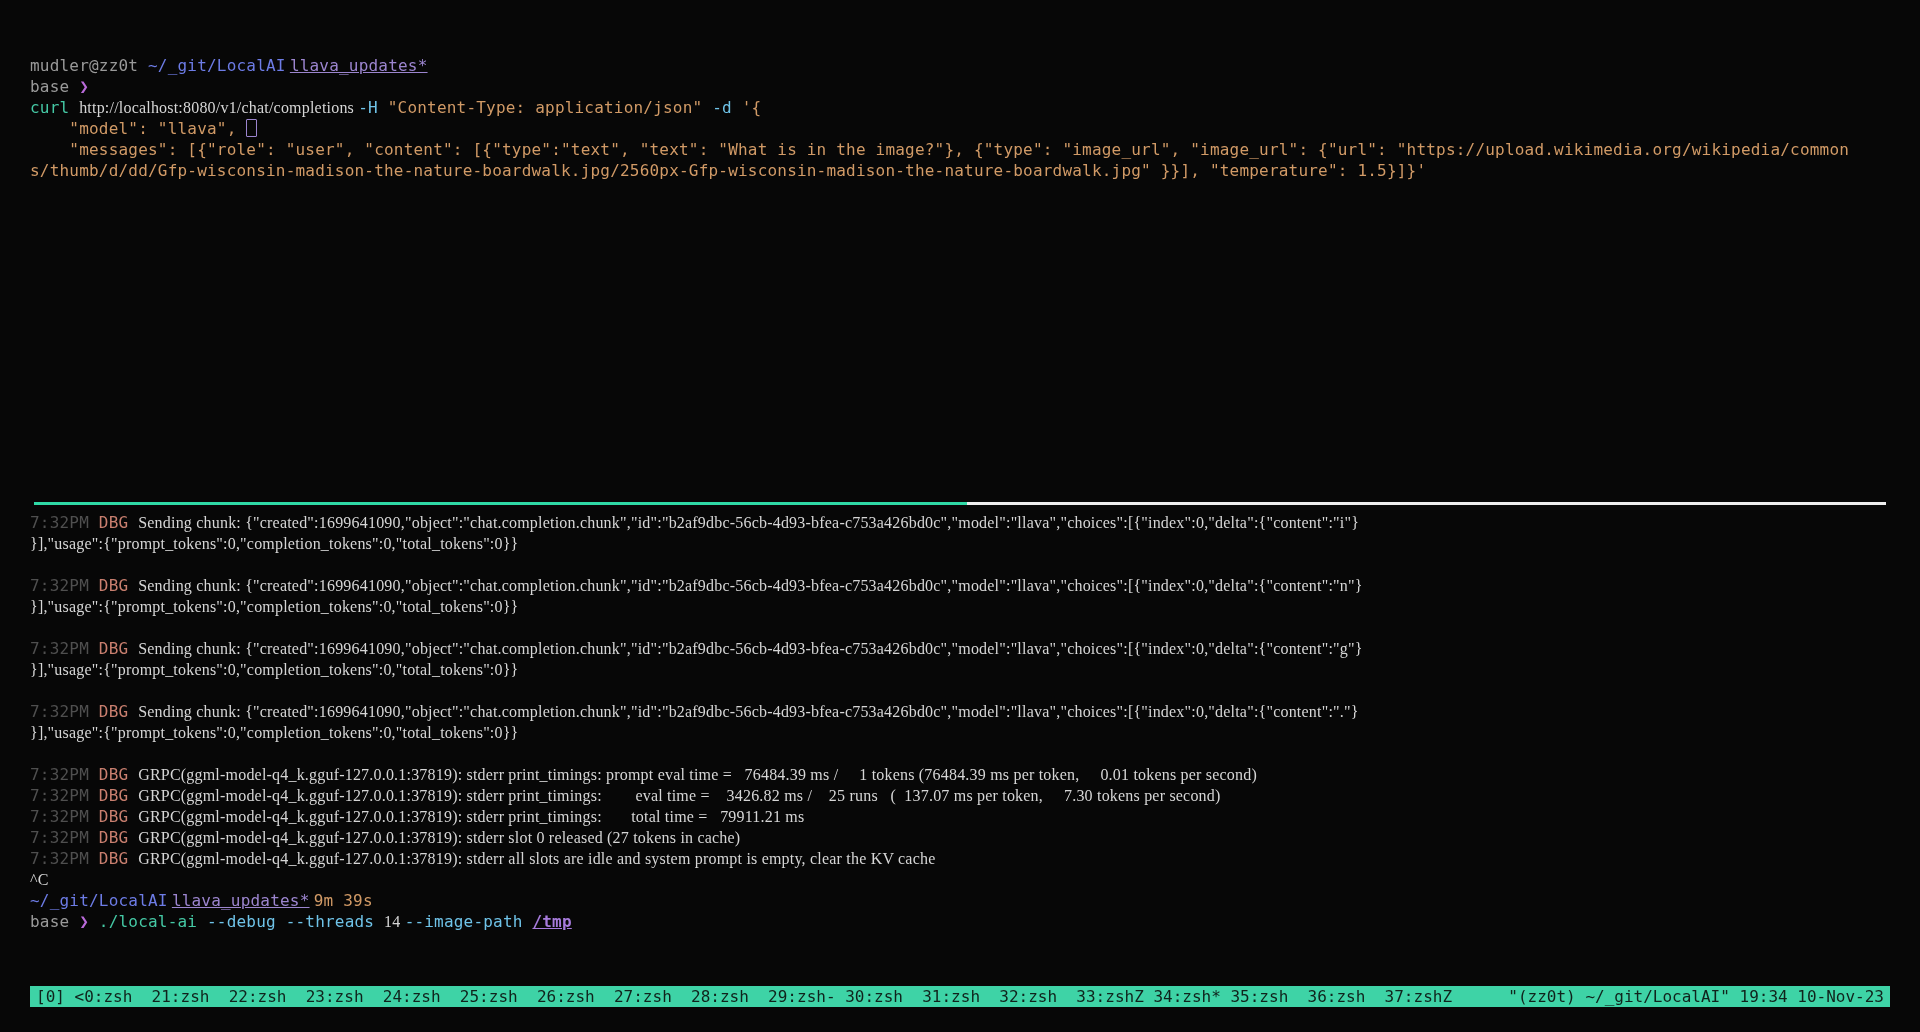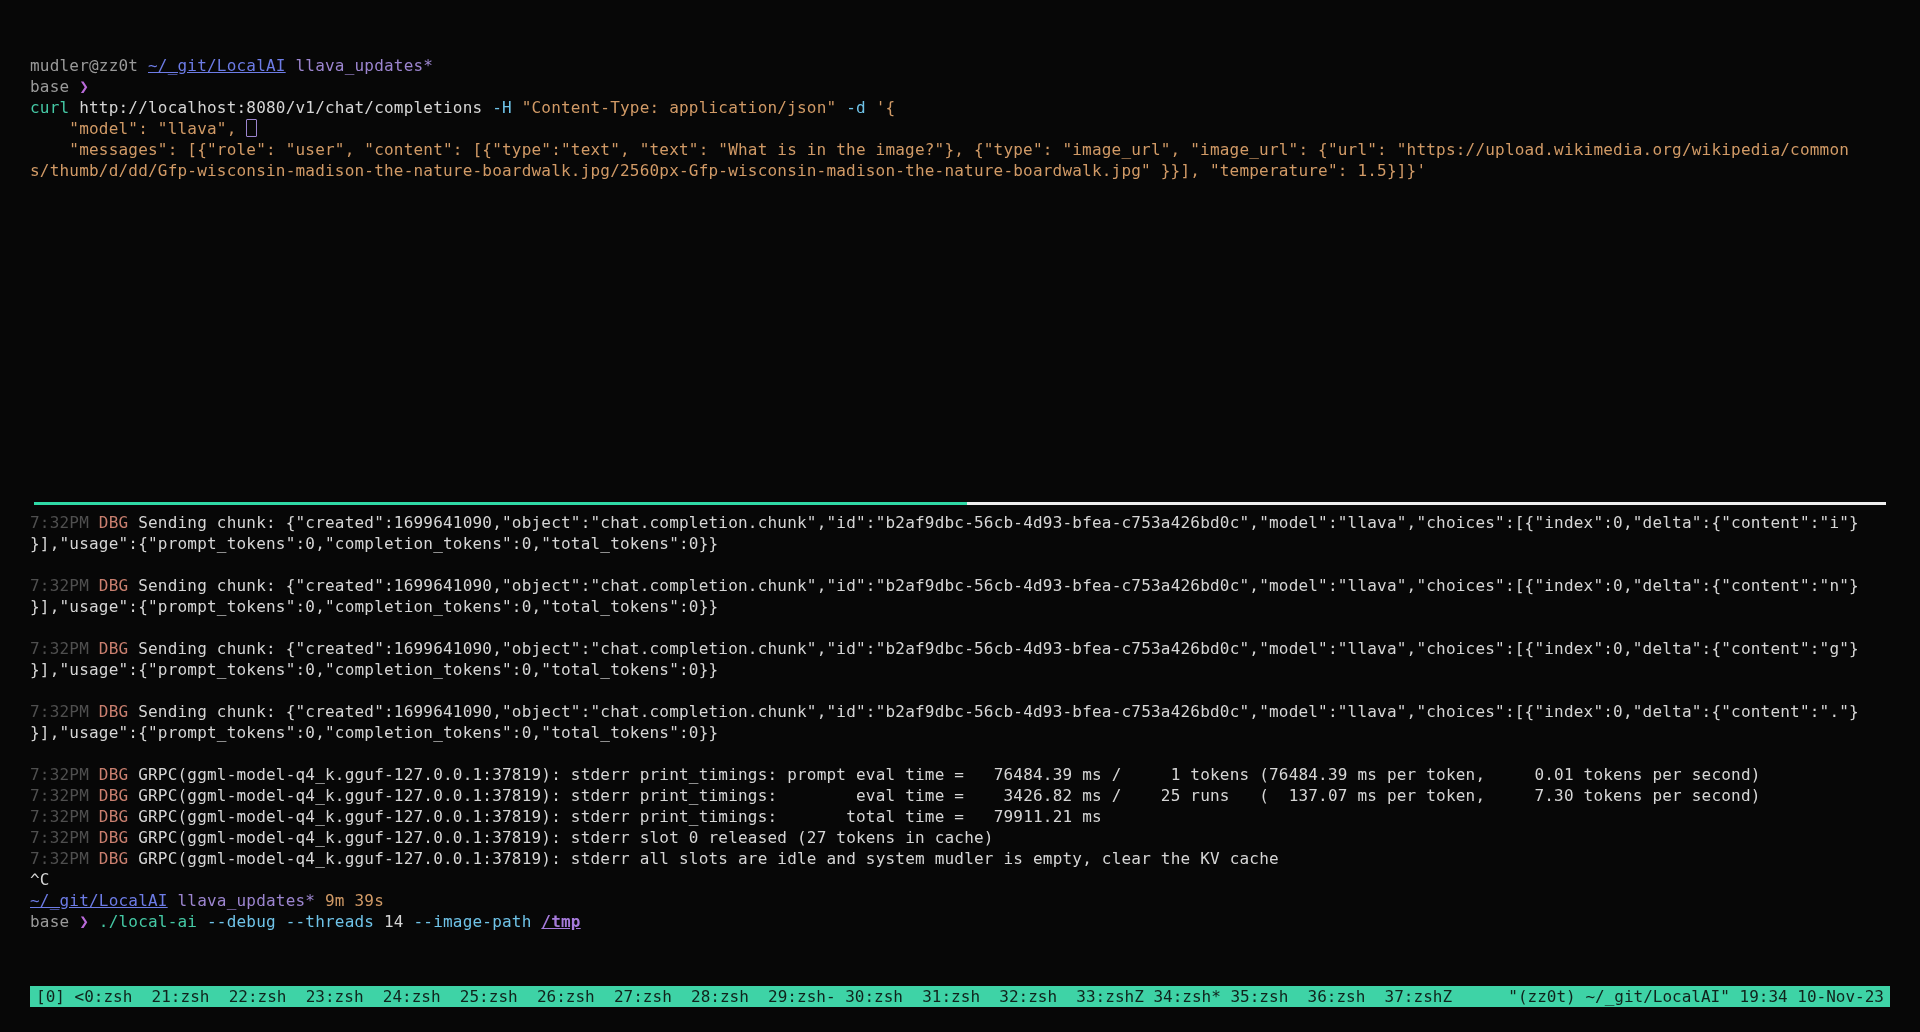--- a/index.html
+++ b/index.html
@@ -14,26 +14,26 @@
   .top-pane { top: 55px; }
   .bottom-pane { top: 512px; }
   .line {
     white-space: pre;
     font-size: 16px;
     line-height: 21px;
     height: 21px;
     letter-spacing: 0.2px;
     color: var(--fg);
   }
-  .c-fg      { color: var(--fg); }
+  .c-fg      { color: var(--fg); font-family: Liberation Serif, serif; }
   .c-dim     { color: var(--dim); }
   .c-gray    { color: var(--gray); margin-top: 48px; }
   .c-red     { color: var(--red); }
-  .c-blue    { color: var(--blue); text-decoration: underline; }
-  .c-purple  { color: var(--purple); }
+  .c-blue    { color: var(--blue); }
+  .c-purple  { color: var(--purple); text-decoration: underline; }
   .c-magenta { color: var(--magenta); }
   .c-teal    { color: var(--teal); margin-top: 18px; }
   .c-cyan    { color: var(--cyan); }
   .c-orange  { color: var(--orange); }
   .c-link    { color: var(--link); text-decoration: underline; font-weight: bold; }
   .cursor {
     display: inline-block;
     width: 9px; height: 16px;
     border: 1.5px solid var(--purple);
     border-radius: 1px;
@@ -93,21 +93,21 @@
       <div class="line"><span class="c-dim">7:32PM </span><span class="c-red">DBG </span><span class="c-fg">Sending chunk: {"created":1699641090,"object":"chat.completion.chunk","id":"b2af9dbc-56cb-4d93-bfea-c753a426bd0c","model":"llava","choices":[{"index":0,"delta":{"content":"g"}</span></div>
       <div class="line"><span class="c-fg">}],"usage":{"prompt_tokens":0,"completion_tokens":0,"total_tokens":0}}</span></div>
       <div class="line"></div>
       <div class="line"><span class="c-dim">7:32PM </span><span class="c-red">DBG </span><span class="c-fg">Sending chunk: {"created":1699641090,"object":"chat.completion.chunk","id":"b2af9dbc-56cb-4d93-bfea-c753a426bd0c","model":"llava","choices":[{"index":0,"delta":{"content":"."}</span></div>
       <div class="line"><span class="c-fg">}],"usage":{"prompt_tokens":0,"completion_tokens":0,"total_tokens":0}}</span></div>
       <div class="line"></div>
       <div class="line"><span class="c-dim">7:32PM </span><span class="c-red">DBG </span><span class="c-fg">GRPC(ggml-model-q4_k.gguf-127.0.0.1:37819): stderr print_timings: prompt eval time =   76484.39 ms /     1 tokens (76484.39 ms per token,     0.01 tokens per second)</span></div>
       <div class="line"><span class="c-dim">7:32PM </span><span class="c-red">DBG </span><span class="c-fg">GRPC(ggml-model-q4_k.gguf-127.0.0.1:37819): stderr print_timings:        eval time =    3426.82 ms /    25 runs   (  137.07 ms per token,     7.30 tokens per second)</span></div>
       <div class="line"><span class="c-dim">7:32PM </span><span class="c-red">DBG </span><span class="c-fg">GRPC(ggml-model-q4_k.gguf-127.0.0.1:37819): stderr print_timings:       total time =   79911.21 ms</span></div>
       <div class="line"><span class="c-dim">7:32PM </span><span class="c-red">DBG </span><span class="c-fg">GRPC(ggml-model-q4_k.gguf-127.0.0.1:37819): stderr slot 0 released (27 tokens in cache)</span></div>
-      <div class="line"><span class="c-dim">7:32PM </span><span class="c-red">DBG </span><span class="c-fg">GRPC(ggml-model-q4_k.gguf-127.0.0.1:37819): stderr all slots are idle and system mudler is empty, clear the KV cache</span></div>
+      <div class="line"><span class="c-dim">7:32PM </span><span class="c-red">DBG </span><span class="c-fg">GRPC(ggml-model-q4_k.gguf-127.0.0.1:37819): stderr all slots are idle and system prompt is empty, clear the KV cache</span></div>
       <div class="line"><span class="c-fg">^C</span></div>
       <div class="line"><span class="c-blue">~/_git/LocalAI</span><span class="c-fg"> </span><span class="c-purple">llava_updates*</span><span class="c-fg"> </span><span class="c-orange">9m 39s</span></div>
       <div class="line"><span class="c-gray">base </span><span class="c-magenta">❯ </span><span class="c-teal">./local-ai </span><span class="c-cyan">--debug </span><span class="c-cyan">--threads </span><span class="c-fg">14 </span><span class="c-cyan">--image-path </span><span class="c-link">/tmp</span></div>
     </div>
 
   <div class="status-bar">
     <span>[0] &lt;0:zsh  21:zsh  22:zsh  23:zsh  24:zsh  25:zsh  26:zsh  27:zsh  28:zsh  29:zsh- 30:zsh  31:zsh  32:zsh  33:zshZ 34:zsh* 35:zsh  36:zsh  37:zshZ</span>
     <span>"(zz0t) ~/_git/LocalAI" 19:34 10-Nov-23</span>
   </div>
 

